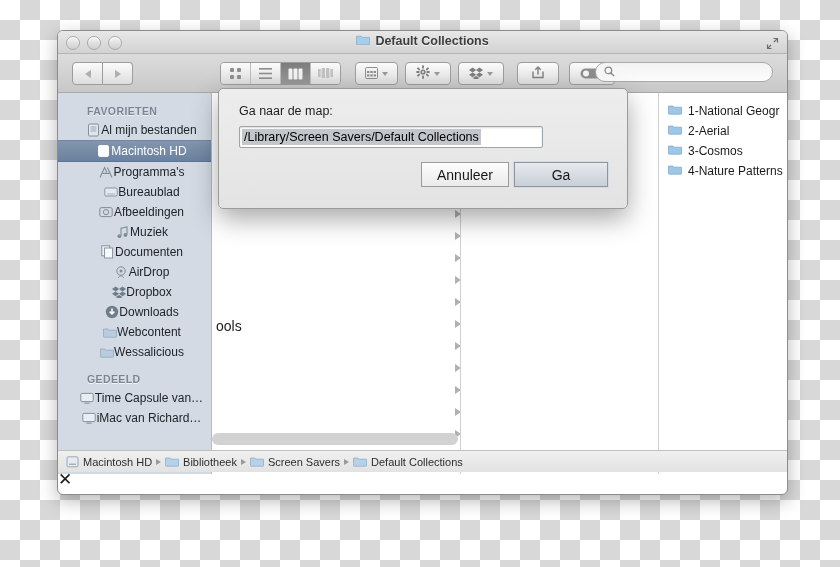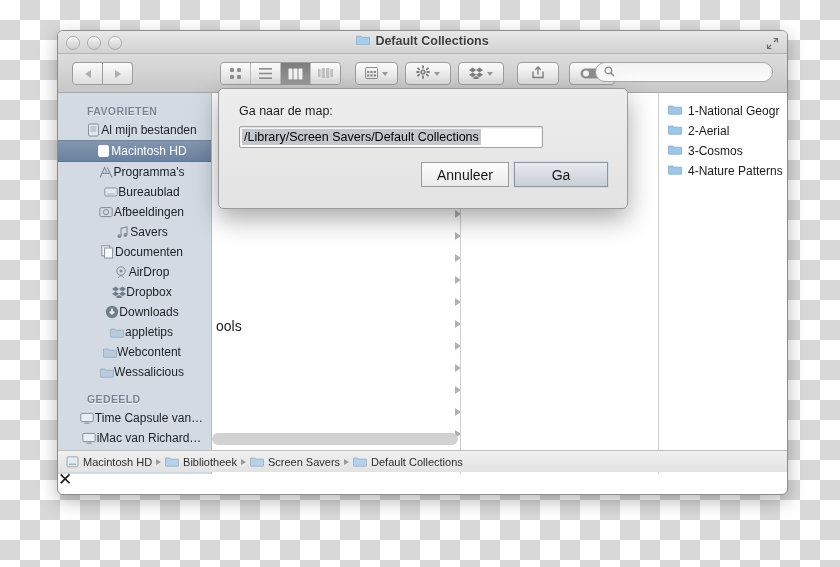--- a/index.html
+++ b/index.html
@@ -377,21 +377,21 @@
       </div>
 
       <div class="sb-item">
         <span class="ic">
             <svg width="13" height="13" viewBox="0 0 13 13">
               <path d="M5 10V2.2l6-1.2V9" fill="none" stroke="#808c98" stroke-width="1.1"></path>
               <circle cx="3.4" cy="10.2" r="1.9" fill="#808c98"></circle>
               <circle cx="9.4" cy="9" r="1.9" fill="#808c98"></circle>
             </svg>
           </span>
-        <span>Savers</span>
+        <span>Muziek</span>
       </div>
 
       <div class="sb-item">
         <span class="ic">
             <svg width="13" height="14" viewBox="0 0 13 14">
               <rect x="0.8" y="0.8" width="8" height="10" fill="#eef2f6" stroke="#808c98" stroke-width=".9"></rect>
               <rect x="3.6" y="3" width="8" height="10" fill="#f7fafc" stroke="#808c98" stroke-width=".9"></rect>
             </svg>
           </span>
         <span>Documenten</span>
@@ -427,28 +427,20 @@
       <div class="sb-item">
         <span class="ic">
             <svg width="14" height="14" viewBox="0 0 14 14">
               <circle cx="7" cy="7" r="6.2" fill="#6f7d8b"></circle>
               <path d="M7 3.4v5.4M4.6 6.6L7 9l2.4-2.4" fill="none" stroke="#fff" stroke-width="1.5"></path>
             </svg>
           </span>
         <span>Downloads</span>
       </div>
 
-      <div class="sb-item">
-        <span class="ic">
-            <svg width="14" height="11" viewBox="0 0 14 11">
-              <path d="M0.5 2h4.4l1 1.2h7.6v6.4a.6.6 0 0 1-.6.6H1.1a.6.6 0 0 1-.6-.6z" fill="#b7cddf" stroke="#8ba5ba" stroke-width=".7"></path>
-            </svg>
-          </span>
-        <span>appletips</span>
-      </div>
 
       <div class="sb-item">
         <span class="ic">
             <svg width="14" height="11" viewBox="0 0 14 11">
               <path d="M0.5 2h4.4l1 1.2h7.6v6.4a.6.6 0 0 1-.6.6H1.1a.6.6 0 0 1-.6-.6z" fill="#b7cddf" stroke="#8ba5ba" stroke-width=".7"></path>
             </svg>
           </span>
         <span>Webcontent</span>
       </div>
 

